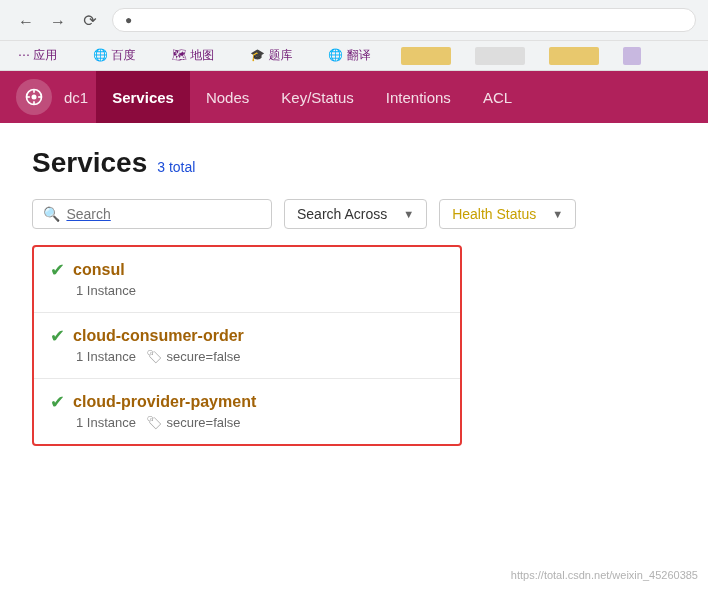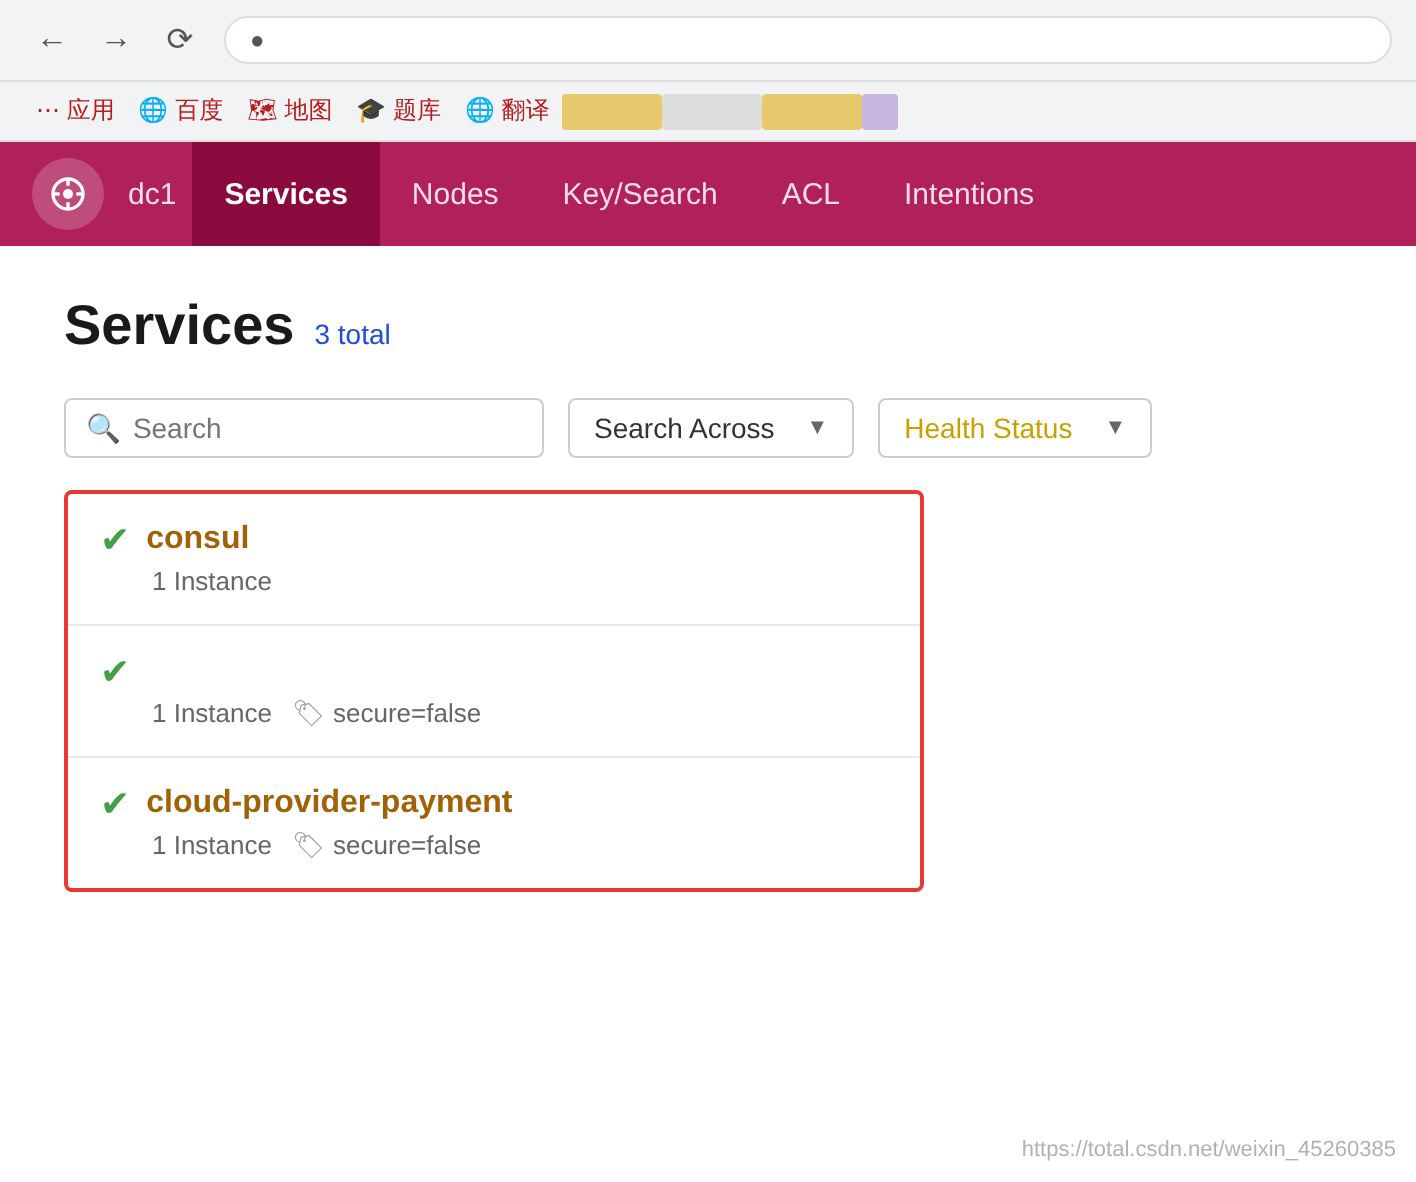--- a/index.html
+++ b/index.html
@@ -44,25 +44,25 @@
       padding: 4px 12px;
       font-size: 13px;
       color: #333;
       gap: 6px;
     }
     .address-icon { color: #555; font-size: 12px; }
     .bookmarks-bar {
       display: flex;
       align-items: center;
       padding: 4px 12px;
-      gap: 0;
+      gap: 24px;
       background: #f1f3f4;
       border-top: 1px solid #e0e0e0;
       font-size: 12px;
-      color: #b91c1c;
+      color: #701a75;
       overflow: hidden;
     }
     .bookmark-item {
       display: flex;
       align-items: center;
       gap: 3px;
       padding: 2px 6px;
       border-radius: 3px;
       cursor: pointer;
       white-space: nowrap;
@@ -154,23 +154,24 @@
       padding: 6px 10px;
       gap: 6px;
       width: 240px;
       background: #fff;
     }
     .search-icon { color: #999; font-size: 14px; }
     .search-input {
       border: none;
       outline: none;
       font-size: 14px;
-      color: #be185d;
+      color: #1d4ed8;
       width: 100%;
       background: transparent;
+      text-decoration: underline;
     }
     .dropdown-btn {
       display: flex;
       align-items: center;
       gap: 16px;
       padding: 6px 12px;
       border: 1px solid #ccc;
       border-radius: 4px;
       background: #fff;
       cursor: pointer;
@@ -273,23 +274,23 @@
       <line x1="12" y1="3" x2="12" y2="7" stroke="white" stroke-width="2"></line>
       <line x1="12" y1="17" x2="12" y2="21" stroke="white" stroke-width="2"></line>
       <line x1="3" y1="12" x2="7" y2="12" stroke="white" stroke-width="2"></line>
       <line x1="17" y1="12" x2="21" y2="12" stroke="white" stroke-width="2"></line>
     </svg>
   </div>
   <span class="consul-dc">dc1</span>
   <div class="nav-items">
     <a class="nav-item active">Services</a>
     <a class="nav-item">Nodes</a>
-    <a class="nav-item">Key/Search</a>
+    <a class="nav-item">Key/Status</a>
+    <a class="nav-item">Intentions</a>
     <a class="nav-item">ACL</a>
-    <a class="nav-item">Intentions</a>
   </div>
 </nav>
 
 <div class="main-content">
   <div class="page-header">
     <h1 class="page-title">Services</h1>
     <span class="total-count">3 total</span>
   </div>
 
   <div class="filter-bar">
@@ -315,20 +316,21 @@
         <span class="service-name">consul</span>
       </div>
       <div class="service-meta">
         <span>1 Instance</span>
       </div>
     </div>
 
     <div class="service-item">
       <div class="service-name-row">
         <span class="check-icon">✔</span>
+        <span class="service-name">cloud-consumer-order</span>
       </div>
       <div class="service-meta">
         <span>1 Instance</span>
         <span class="tag-item">
           <span class="tag-icon">🏷</span>
           <span>secure=false</span>
         </span>
       </div>
     </div>
 

